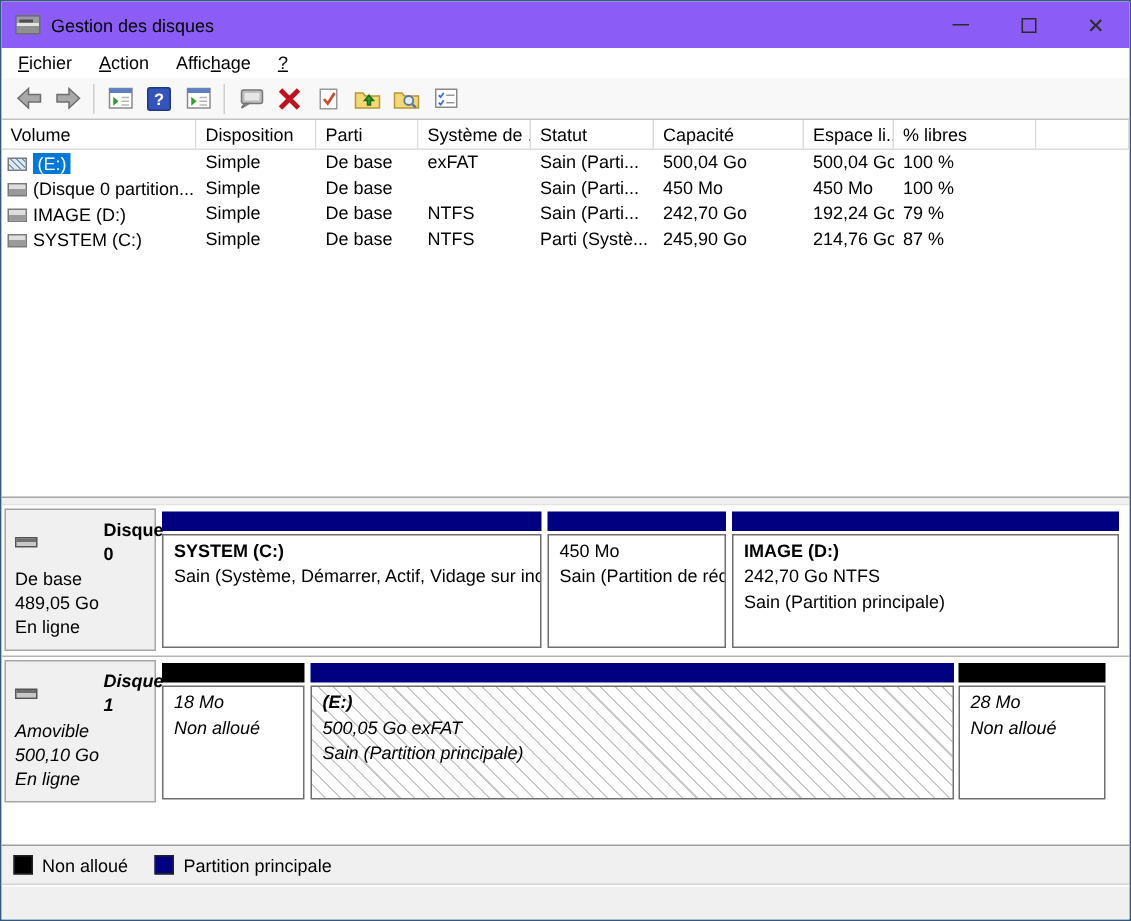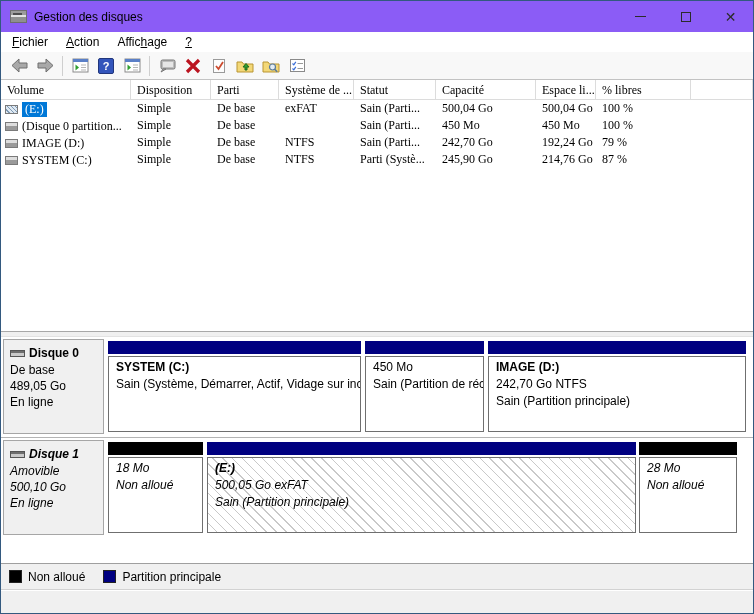--- a/index.html
+++ b/index.html
@@ -25,41 +25,41 @@
   
   .menubar { height:20px; flex:none; display:flex; align-items:center; padding-left:2px; background:#fff; }
   .menu-item { padding:2px 9px; white-space:nowrap; }
   .menu-key { text-decoration:underline; }
   
   .toolbar { height:28px; flex:none; display:flex; align-items:center; padding-left:5px;
     background:#f8f8f8; border-bottom:1px solid #c3c3c3; }
   .tb-btn { width:26px; height:24px; display:flex; align-items:center; justify-content:center; }
   .tb-sep { width:1px; height:20px; background:#cfcfcf; margin:0 4px; }
   
-  .table-zone { height:251px; flex:none; background:#fff; overflow:hidden;font-family:Liberation Serif, serif; }
+  .table-zone { height:251px; flex:none; background:#fff; overflow:hidden; }
   .vtable { display:grid; grid-template-columns:130px 80px 68px 75px 82px 100px 60px 95px 1fr; }
   .hcell { height:20px; padding:3px 4px 0 6px; background:#fff;
     border-right:1px solid #dcdcdc; border-bottom:1px solid #dcdcdc;
     white-space:nowrap; overflow:hidden; }
   .dcell { height:17px; padding:1px 4px 0 6px; white-space:nowrap; overflow:hidden; }
   .dcell.first { display:flex; align-items:center; padding-left:4px; }
   .vol-icon { width:13px; height:9px; margin-right:4px; flex:none;
     border:1px solid #7a7a7a; background:linear-gradient(#dedede 0 45%, #9a9a9a 45% 100%); }
   .vol-icon.hatched { background:repeating-linear-gradient(45deg,#dfe9f2 0 2px,#7c98b4 2px 3px); }
   .vol-sel { background:#0078d7; color:#fff; padding:0 3px; }
   
   .splitter { height:6px; flex:none; background:#f0f0f0; border-top:1px solid #a8a8a8; border-bottom:1px solid #e2e2e2; }
   
   .disk-area { flex:1; background:#fff; display:flex; flex-direction:column; overflow:hidden; }
   .disk-row { position:relative; }
   .disk-row.r0 { height:101px; border-bottom:1px solid #b4b4b4; flex:none; }
   .disk-row.r1 { flex:1;font-style:italic; }
   .dlabel { position:absolute; left:2px; top:2px; width:101px; height:95px;
     background:#f0f0f0; border:1px solid #a6a6a6; padding:5px 0 0 6px; line-height:16px; }
-  .dname-row { display:flex; align-items:center; font-weight:bold; margin-bottom:1px; }
+  .dname-row { display:flex; align-items:center; font-weight:bold; margin-bottom:1px;gap:40px; }
   .disk-mini-icon { width:15px; height:7px; margin-right:4px; flex:none;
     background:linear-gradient(#6e6e6e 0 45%, #c9c9c9 45% 100%); border:1px solid #555; }
   .strip { position:absolute; left:107px; top:4px; display:flex; }
   .pbar { height:13px; margin-bottom:2px; }
   .pbar.primary { background:#000080; }
   .pbar.unalloc { background:#000000; }
   .pbox { height:76px; border:1px solid #6f6f6f; background:#fff; padding:2px 0 0 7px; overflow:hidden; }
   .pbox .ln { line-height:17px; white-space:nowrap; }
   .pbox .t { font-weight:bold; }
   .pbox.hatch { background-image:repeating-linear-gradient(45deg,#ffffff 0 6px,#c9c9c9 6px 7px); }

